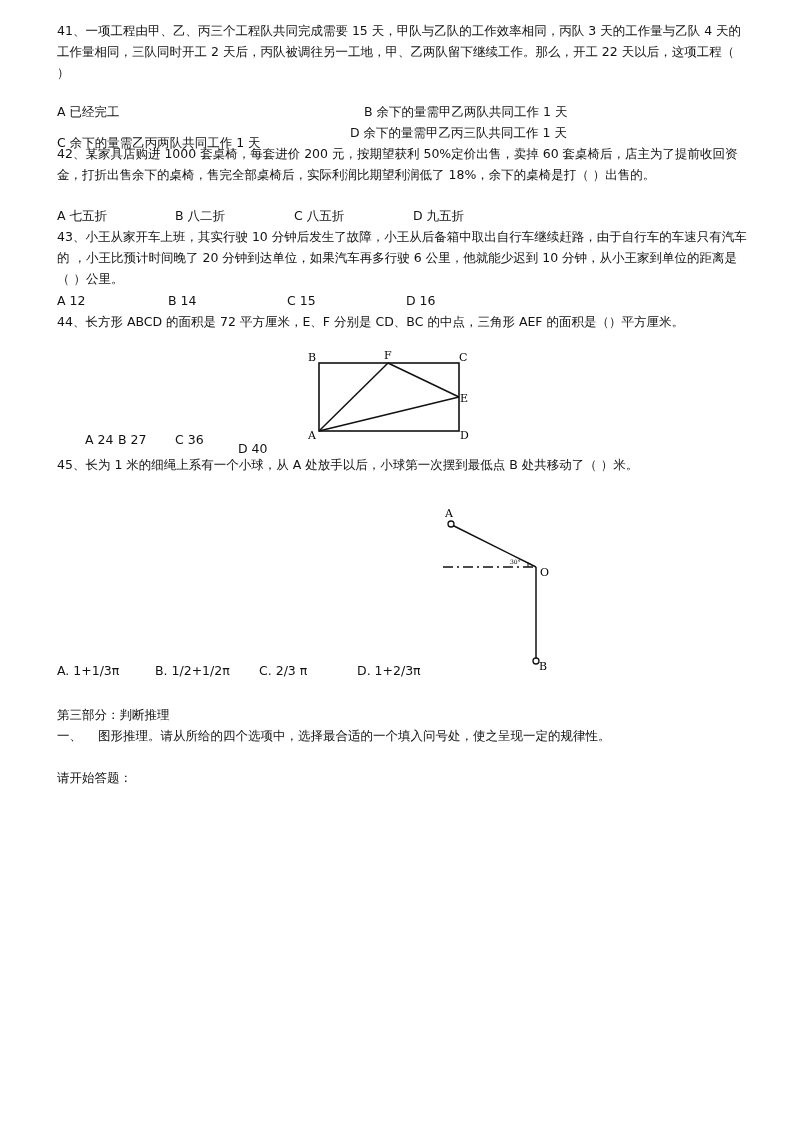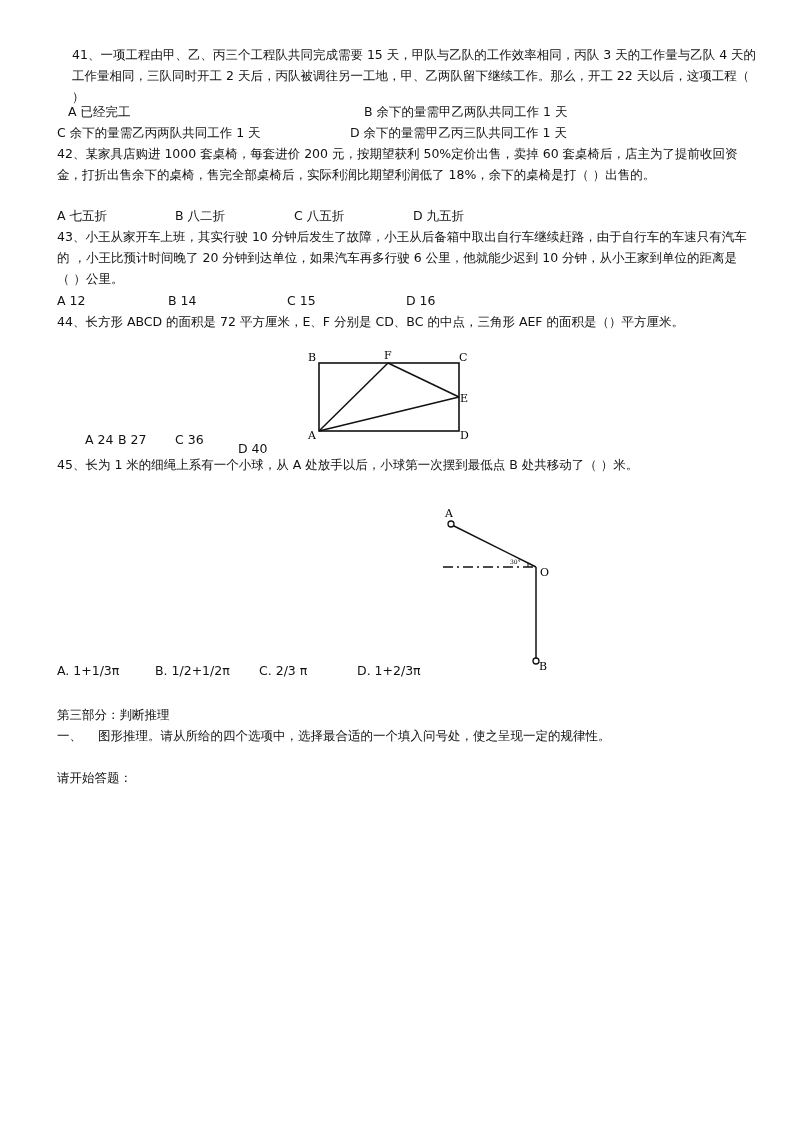--- a/index.html
+++ b/index.html
@@ -6,24 +6,24 @@
   body { width: 794px; height: 1123px; position: relative; overflow: hidden;
          font-family: "DejaVu Sans", "Liberation Sans", sans-serif; color: #111; }
   .fig1 { position: absolute; left: 300px; top: 345px; width: 180px; height: 100px; }
   .fig2 { position: absolute; left: 435px; top: 500px; width: 130px; height: 175px; }
   .abs { position: absolute; white-space: nowrap; font-size: 12.5px; line-height: 21px; }
   svg text { font-family: "DejaVu Serif", "Liberation Serif", serif; }
 </style>
 </head>
 <body>
 
-<div class="abs" style="left:57px; top:44px; width:690px; white-space:normal;margin-left:15px;">41、一项工程由甲、乙、丙三个工程队共同完成需要 15 天，甲队与乙队的工作效率相同，丙队 3 天的工作量与乙队 4 天的工作量相同，三队同时开工 2 天后，丙队被调往另一工地，甲、乙两队留下继续工作。那么，开工 22 天以后，这项工程（ ）</div>
-<div class="abs" style="left:68px; top:101px;">A 已经完工</div>
+<div class="abs" style="left:57px; top:20px; width:690px; white-space:normal;">41、一项工程由甲、乙、丙三个工程队共同完成需要 15 天，甲队与乙队的工作效率相同，丙队 3 天的工作量与乙队 4 天的工作量相同，三队同时开工 2 天后，丙队被调往另一工地，甲、乙两队留下继续工作。那么，开工 22 天以后，这项工程（ ）</div>
+<div class="abs" style="left:57px; top:101px;">A 已经完工</div>
 <div class="abs" style="left:364px; top:101px;">B 余下的量需甲乙两队共同工作 1 天</div>
-<div class="abs" style="left:57px; top:122px;">C 余下的量需乙丙两队共同工作 1 天</div>
+<div class="abs" style="left:57px; top:132px;">C 余下的量需乙丙两队共同工作 1 天</div>
 <div class="abs" style="left:350px; top:122px;">D 余下的量需甲乙丙三队共同工作 1 天</div>
 
 <div class="abs" style="left:57px; top:143px; width:690px; white-space:normal;">42、某家具店购进 1000 套桌椅，每套进价 200 元，按期望获利 50%定价出售，卖掉 60 套桌椅后，店主为了提前收回资金，打折出售余下的桌椅，售完全部桌椅后，实际利润比期望利润低了 18%，余下的桌椅是打（ ）出售的。</div>
 <div class="abs" style="left:57px; top:205px;">A 七五折</div>
 <div class="abs" style="left:175px; top:205px;">B 八二折</div>
 <div class="abs" style="left:294px; top:205px;">C 八五折</div>
 <div class="abs" style="left:413px; top:205px;">D 九五折</div>
 
 <div class="abs" style="left:57px; top:226px; width:690px; white-space:normal;">43、小王从家开车上班，其实行驶 10 分钟后发生了故障，小王从后备箱中取出自行车继续赶路，由于自行车的车速只有汽车的 ，小王比预计时间晚了 20 分钟到达单位，如果汽车再多行驶 6 公里，他就能少迟到 10 分钟，从小王家到单位的距离是（ ）公里。</div>
 <div class="abs" style="left:57px; top:290px;">A 12</div>

